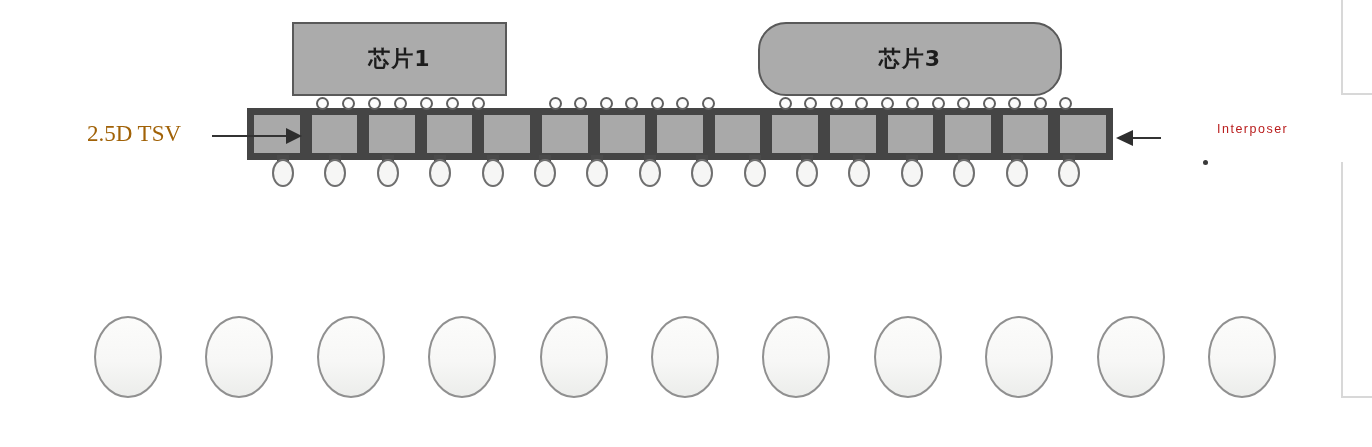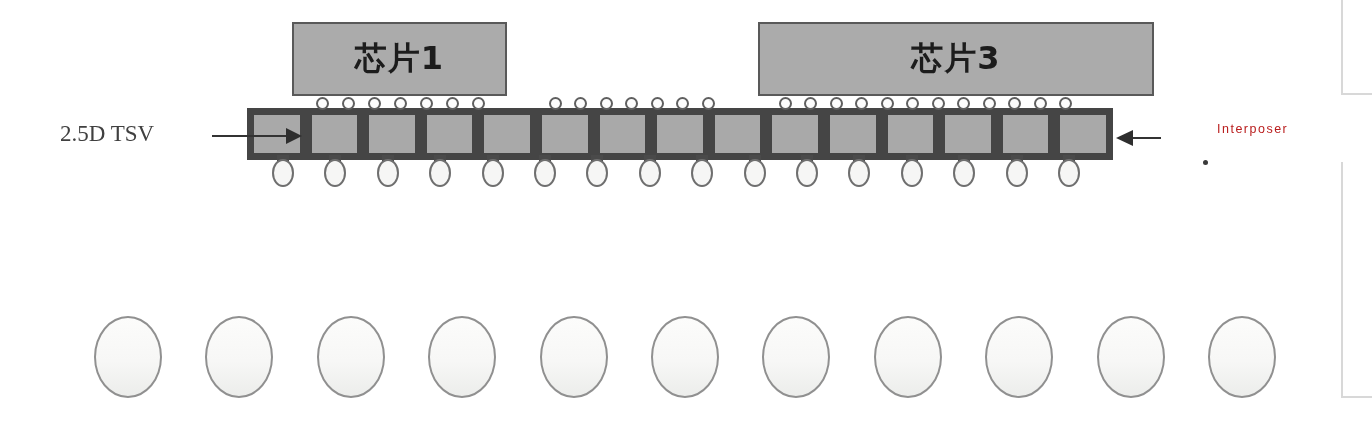--- a/index.html
+++ b/index.html
@@ -8,26 +8,26 @@
     overflow:hidden;font-family:"Liberation Sans","DejaVu Sans",sans-serif;
   }
   .abs{position:absolute;box-sizing:border-box;}
 
   
   .chip{
     top:22px;height:74px;background:#ababab;border:2px solid #595959;
     display:flex;align-items:center;justify-content:center;
   }
   .chip-label{
-    font-size:32px;font-weight:600;color:#1c1c1c;letter-spacing:1px;
+    font-size:22px;font-weight:600;color:#1c1c1c;letter-spacing:1px;
     font-family:"DejaVu Sans","Liberation Sans",sans-serif;
   }
   .chip1{left:292px;width:215px;}
   .chip2{left:525px;width:213px;}
-  .chip3{left:758px;width:396px;}
+  .chip3{left:758px;width:304px;border-radius:28px;}
 
   
   .interposer{
     left:247px;top:108px;width:866px;height:52px;background:#454545;
     display:flex;gap:12px;padding:7px;
   }
   .tsv-cell{flex:1;background:#a9a9a9;}
 
   
   .ubump{
@@ -50,23 +50,23 @@
     left:48px;top:188px;width:1274px;height:127px;background:#a6a6a6;
     border:2px solid #6b6b6b;display:flex;align-items:center;justify-content:center;
   }
   .substrate-label{
     font-size:36px;font-weight:600;color:#1a1a1a;
     font-family:"DejaVu Sans","Liberation Sans",sans-serif;
   }
 
   
   .tsv-callout{
-    left:60px;top:121px;width:148px;text-align:left;
+    left:60px;top:121px;width:148px;text-align:center;
     font-family:"Liberation Serif","DejaVu Serif",serif;
-    font-size:23px;color:#404040;white-space:nowrap;
+    font-size:23px;color:#a16207;white-space:nowrap;
   }
   .arrow-line{height:2px;background:#333333;}
   .tri-right{
     width:0;height:0;border-top:8px solid transparent;border-bottom:8px solid transparent;
     border-left:16px solid #2e2e2e;
   }
   .tri-left{
     width:0;height:0;border-top:8px solid transparent;border-bottom:8px solid transparent;
     border-right:17px solid #2e2e2e;
   }

